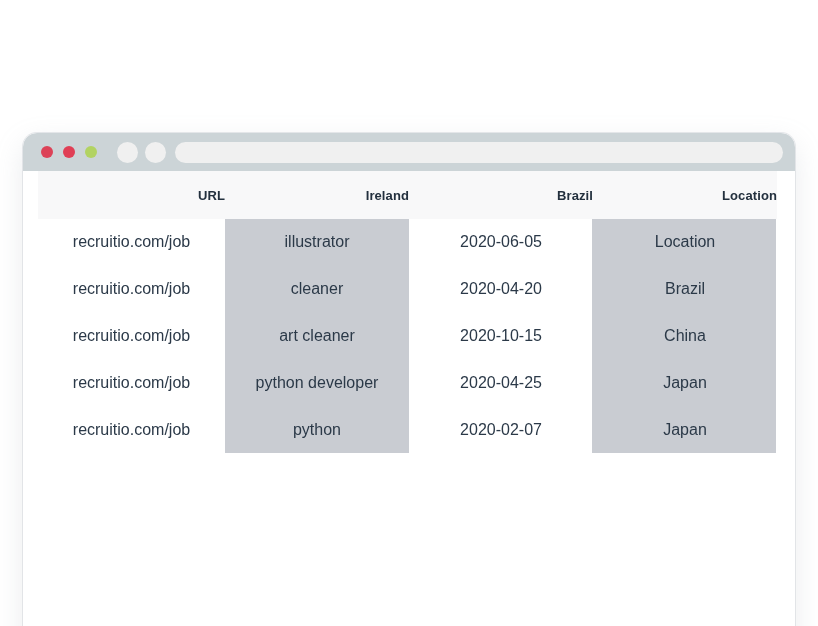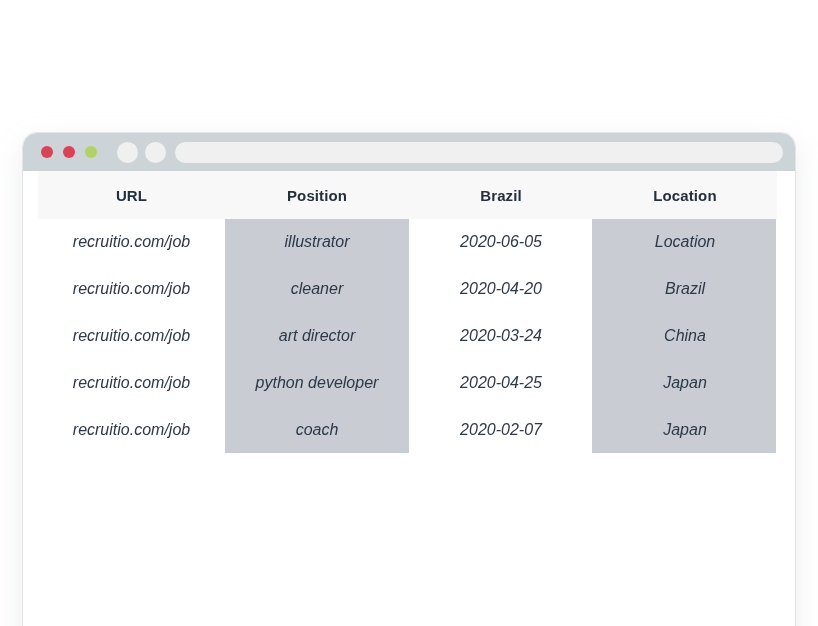--- a/index.html
+++ b/index.html
@@ -92,36 +92,35 @@
     z-index: 1;
     border-collapse: collapse;
     width: 739px;
     margin-left: 15px;
     margin-top: 0;
     table-layout: fixed;
   }
   table.data-table thead th {
     background: #f8f8f9;
     height: 48px;
-    font-size: 15px;
+    font-size: 13px;
     font-weight: bold;
     color: #23303e;
-    text-align: center;
+    text-align: right;
     padding: 0;
     letter-spacing: 0.1px;
   }
   table.data-table tbody td {
     height: 46.8px;
     font-size: 16px;
     font-weight: normal;
     color: #2b3948;
     text-align: center;
     padding: 0;
     background: transparent;
-    font-style: italic;
   }
   .col-url      { width: 187px; }
   .col-position { width: 184px; }
   .col-updated  { width: 184px; }
   .col-location { width: 184px; }
 </style>
 </head>
 <body>
 
 <div class="browser-window">
@@ -145,53 +144,53 @@
     <table class="data-table">
       <colgroup>
         <col class="col-url">
         <col class="col-position">
         <col class="col-updated">
         <col class="col-location">
       </colgroup>
       <thead>
         <tr>
           <th>URL</th>
-          <th>Position</th>
+          <th>Ireland</th>
           <th>Brazil</th>
           <th>Location</th>
         </tr>
       </thead>
       <tbody>
         <tr>
           <td>recruitio.com/job</td>
           <td>illustrator</td>
           <td>2020-06-05</td>
           <td>Location</td>
         </tr>
         <tr>
           <td>recruitio.com/job</td>
           <td>cleaner</td>
           <td>2020-04-20</td>
           <td>Brazil</td>
         </tr>
         <tr>
           <td>recruitio.com/job</td>
-          <td>art director</td>
-          <td>2020-03-24</td>
+          <td>art cleaner</td>
+          <td>2020-10-15</td>
           <td>China</td>
         </tr>
         <tr>
           <td>recruitio.com/job</td>
           <td>python developer</td>
           <td>2020-04-25</td>
           <td>Japan</td>
         </tr>
         <tr>
           <td>recruitio.com/job</td>
-          <td>coach</td>
+          <td>python</td>
           <td>2020-02-07</td>
           <td>Japan</td>
         </tr>
       </tbody>
     </table>
 
   </div>
 </div>
 
 </body></html>

